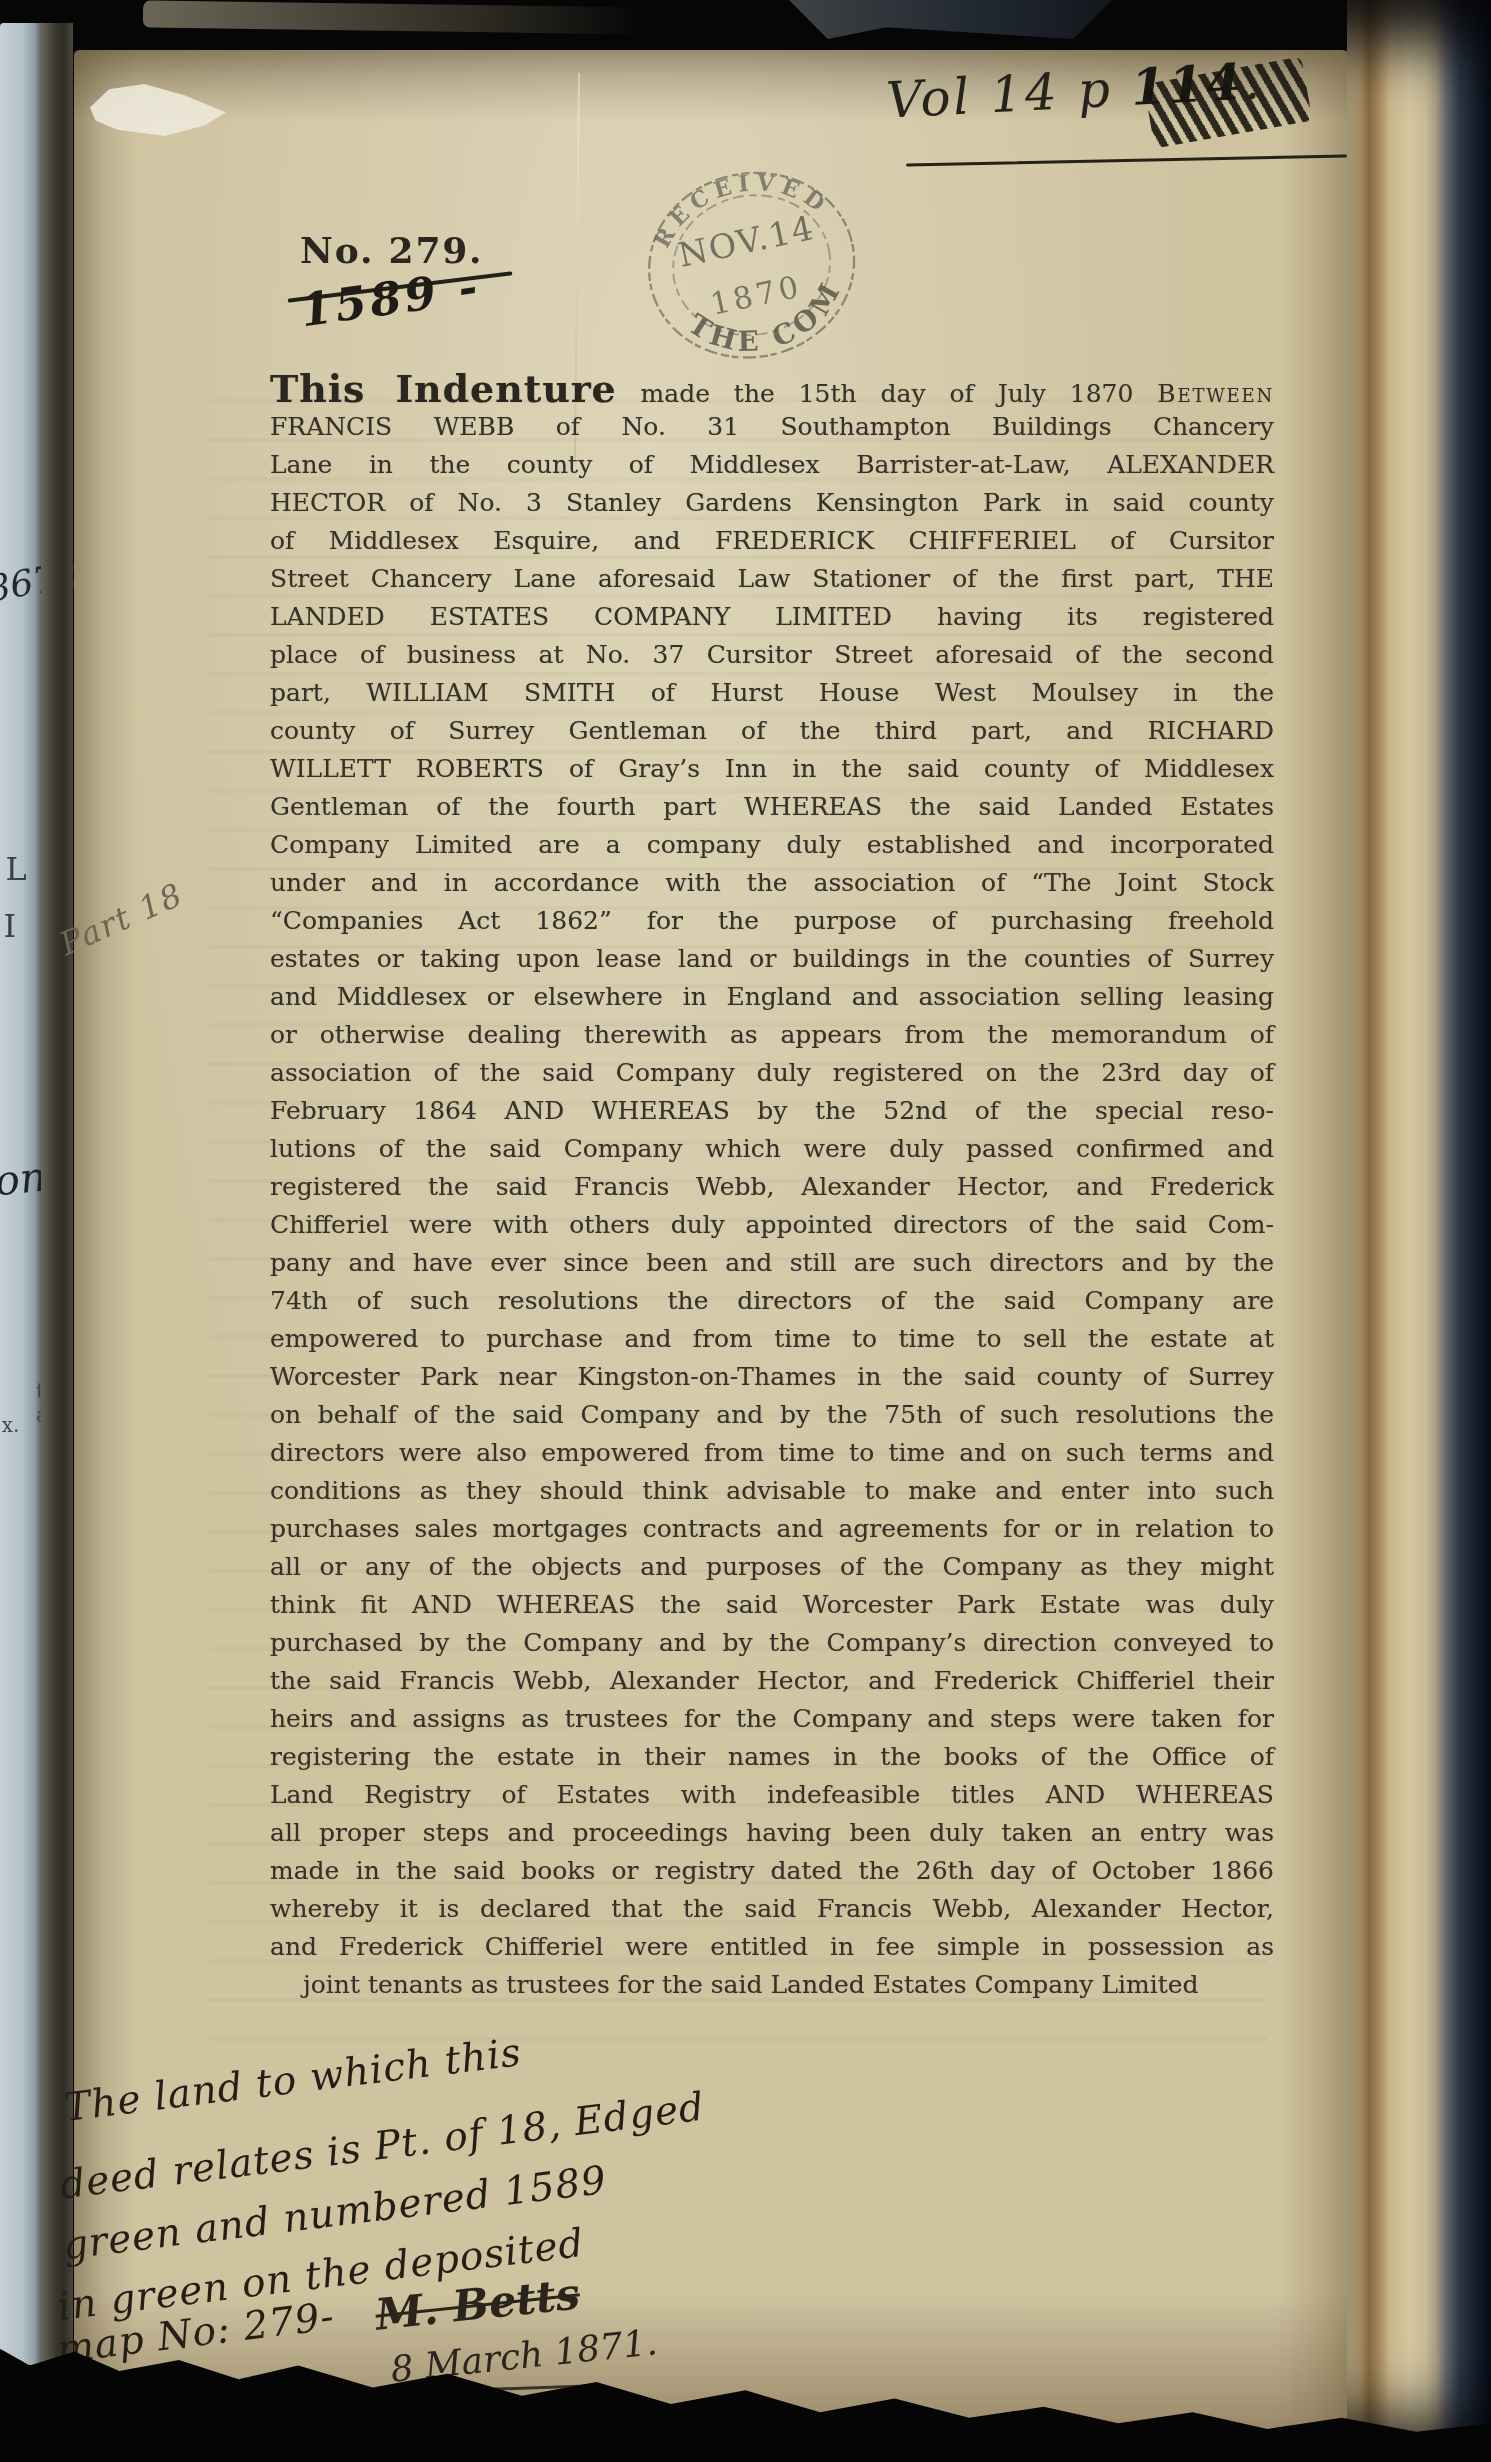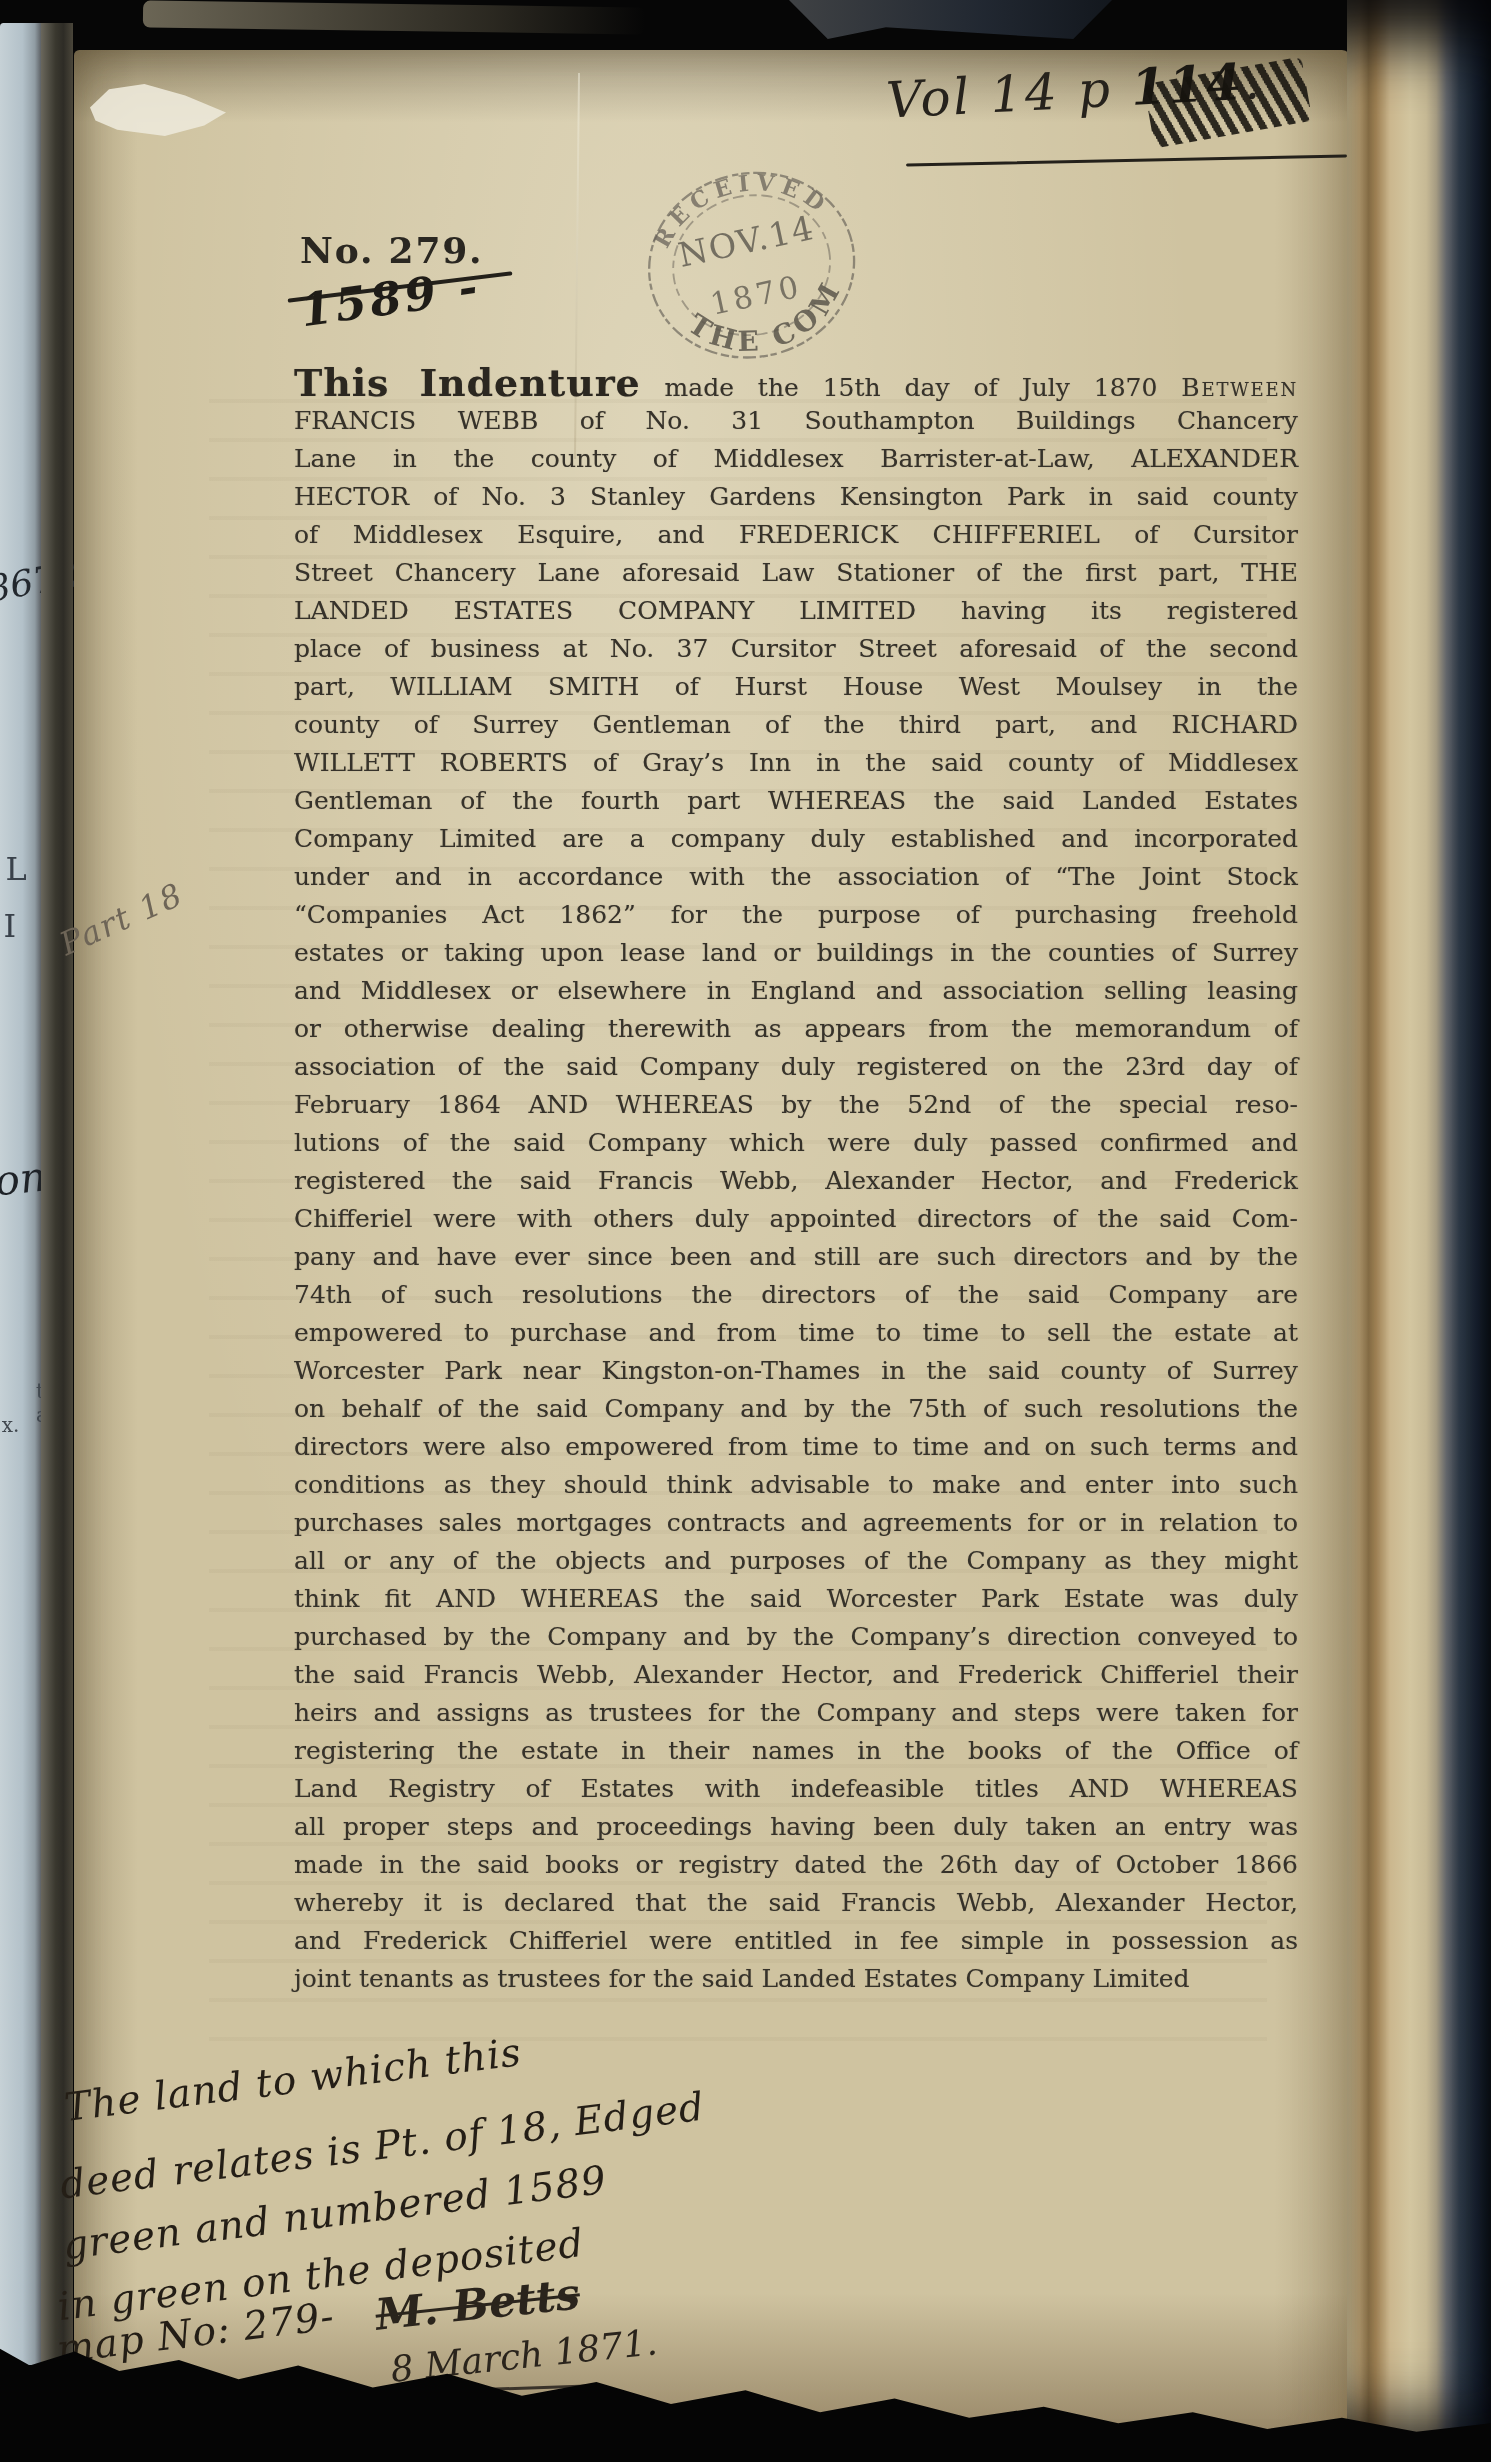--- a/index.html
+++ b/index.html
@@ -54,27 +54,27 @@
   .entry-no{position:absolute;left:226px;top:179px;font-size:36px;font-weight:bold;color:#2a2721;letter-spacing:1.8px;text-align:right;}
   .plot-no{position:absolute;left:226px;top:222px;font-size:45px;font-style:italic;font-weight:bold;
     color:#1f1c17;transform:rotate(-8deg);letter-spacing:3.6px;}
   .plot-stroke{position:absolute;left:213px;top:235px;width:226px;height:3.6px;background:#23201a;
     transform:rotate(-7deg);border-radius:1.8px;}
 
   
   .stamp{position:absolute;left:565px;top:115px;width:226px;height:204px;transform:rotate(-12deg);opacity:.88;}
 
   
-  .deed{position:absolute;left:220px;top:316px;width:1004px;color:#36322a;font-size:25px;
-    line-height:33px;text-shadow:0 0 0.9px rgba(55,50,40,.35);}
+  .deed{position:absolute;left:196px;top:316px;width:1004px;color:#36322a;font-size:25px;
+    line-height:46px;text-shadow:0 0 0.9px rgba(55,50,40,.35);}
   .deed-line1{text-align:justify;text-align-last:justify;height:38px;}
   .opening{font-size:38px;font-weight:bold;letter-spacing:0.9px;color:#2b2720;}
   .between{font-variant:small-caps;letter-spacing:1.8px;}
   .body-line{text-align:justify;text-align-last:justify;height:38px;}
-  .body-line:last-child{text-align-last:left;}
+  .body-line:last-child{text-align-last:left;margin-left:33px;}
 
   
   .part-note{position:absolute;left:-18px;top:850px;font-size:32px;font-style:italic;color:#6e6557;
     transform:rotate(-24deg);letter-spacing:1.8px;}
 
   
   .reg-line{position:absolute;font-style:italic;font-size:39px;color:#241e16;transform:rotate(-7deg);
     white-space:nowrap;letter-spacing:0.9px;}
   .rl1{left:-10.8px;top:2007px;}
   .rl2{left:-16px;top:2073px;}

